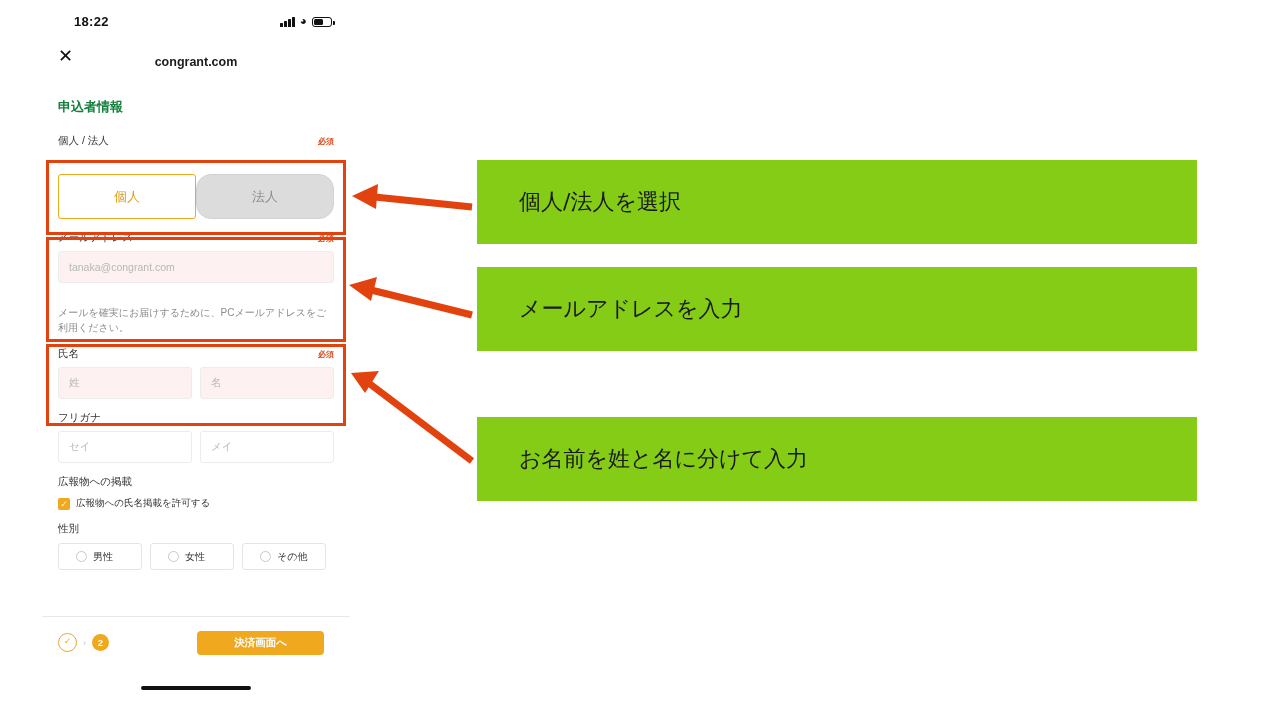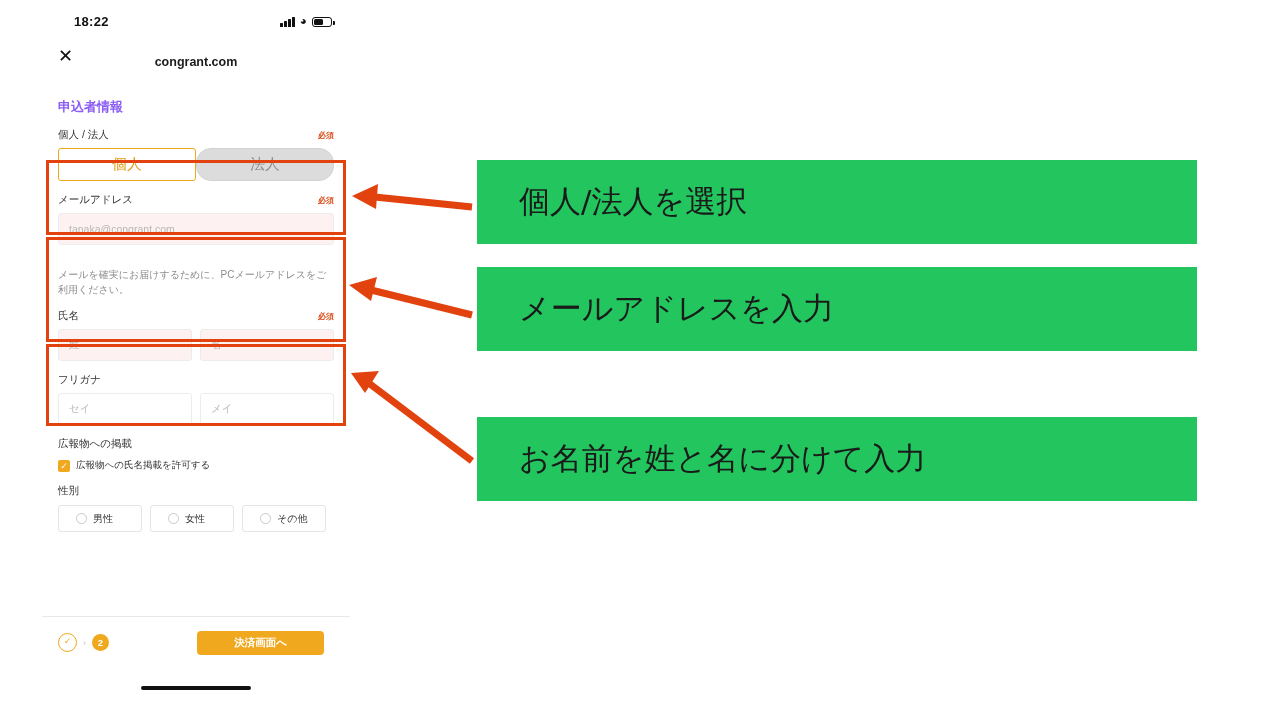--- a/index.html
+++ b/index.html
@@ -123,22 +123,22 @@
   }
 
   
   .page {
     padding: 0 16px;
     position: relative;
   }
   .section-title {
     font-size: 13px;
     font-weight: bold;
-    color: #8b5cf6;
-    margin: 18px 0 12px 0;
+    color: #15803d;
+    margin: 18px 0 18px 0;
   }
   .field-label {
     font-size: 10.5px;
     color: #333;
     margin-bottom: 6px;
     display: flex;
     align-items: center;
     gap: 5px;
     justify-content: space-between;
   }
@@ -146,26 +146,27 @@
     color: #d9450f;
     font-size: 8px;
     font-weight: bold;
   }
   .seg {
     display: flex;
     gap: 0;
   }
   .seg .opt {
     width: 142px;
-    height: 33px;
+    height: 45px;
     box-sizing: border-box;
     display: flex;
     align-items: center;
     justify-content: center;
-    font-size: 15px;
+    font-size: 13px;
+    margin-top: 20px;
   }
   .seg .opt.active {
     background: #ffffff;
     border: 1.5px solid #f0a81e;
     color: #e09a12;
     border-radius: 3px;
   }
   .seg .opt.inactive {
     background: #dcdcdc;
     border: 1px solid #d2d2d2;
@@ -309,26 +310,26 @@
 
   
   .hl {
     position: absolute;
     border: 3px solid #e2420e;
     box-sizing: border-box;
     pointer-events: none;
   }
   .callout {
     position: absolute;
-    background: #22c55e;
+    background: #84cc16;
     display: flex;
     align-items: center;
     padding-left: 42px;
     box-sizing: border-box;
-    font-size: 31px;
+    font-size: 22px;
     color: #1a1a1a;
     font-family: "DejaVu Sans", sans-serif;
   }
   .arrow-svg {
     position: absolute;
     left: 0; top: 0;
     width: 1280px; height: 720px;
     pointer-events: none;
   }
 </style>

